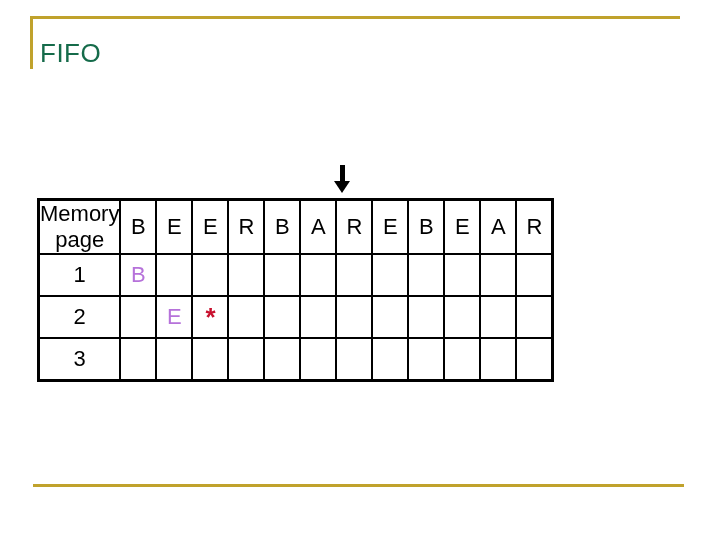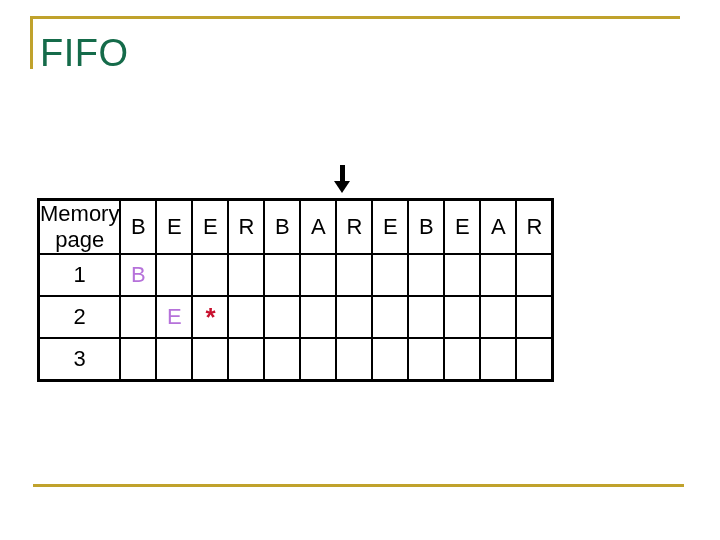--- a/index.html
+++ b/index.html
@@ -12,21 +12,21 @@
   }
   .slide { position: absolute; inset: 0; }
 
   
   .accent-top    { position: absolute; left: 30px; top: 16px; width: 650px; height: 3px;  background: var(--accent-gold, #C0A22C); }
   .accent-side   { position: absolute; left: 30px; top: 16px; width: 3px;  height: 53px; background: var(--accent-gold, #C0A22C); }
   .accent-bottom { position: absolute; left: 33px; top: 484px; width: 651px; height: 3px; background: var(--accent-gold, #C0A22C); }
 
   .title {
     position: absolute; left: 40px; top: 33px;
-    font-size: 38px; line-height: 40px;
+    font-size: 26px; line-height: 40px;
     color: var(--title-green, #156B4A);
     letter-spacing: 0.5px;
   }
 
   
   .arrow-shaft {
     position: absolute; left: 340px; top: 165px;
     width: 5px; height: 17px; background: #000;
   }
   .arrow-head {

